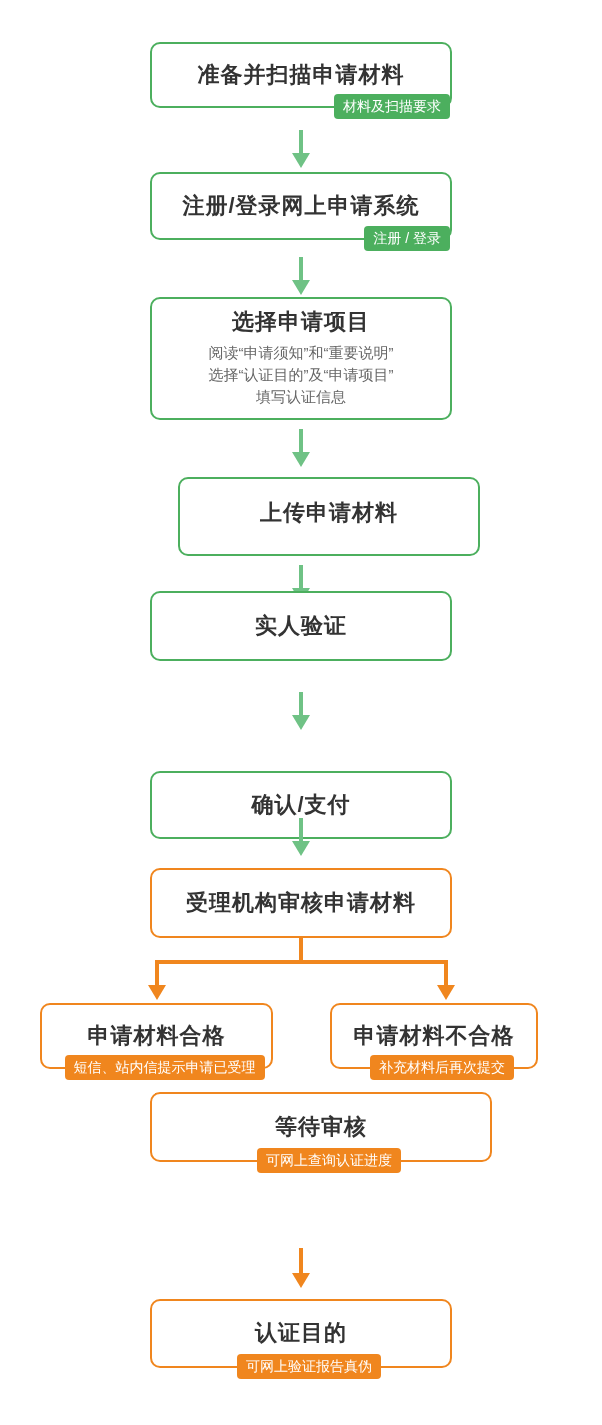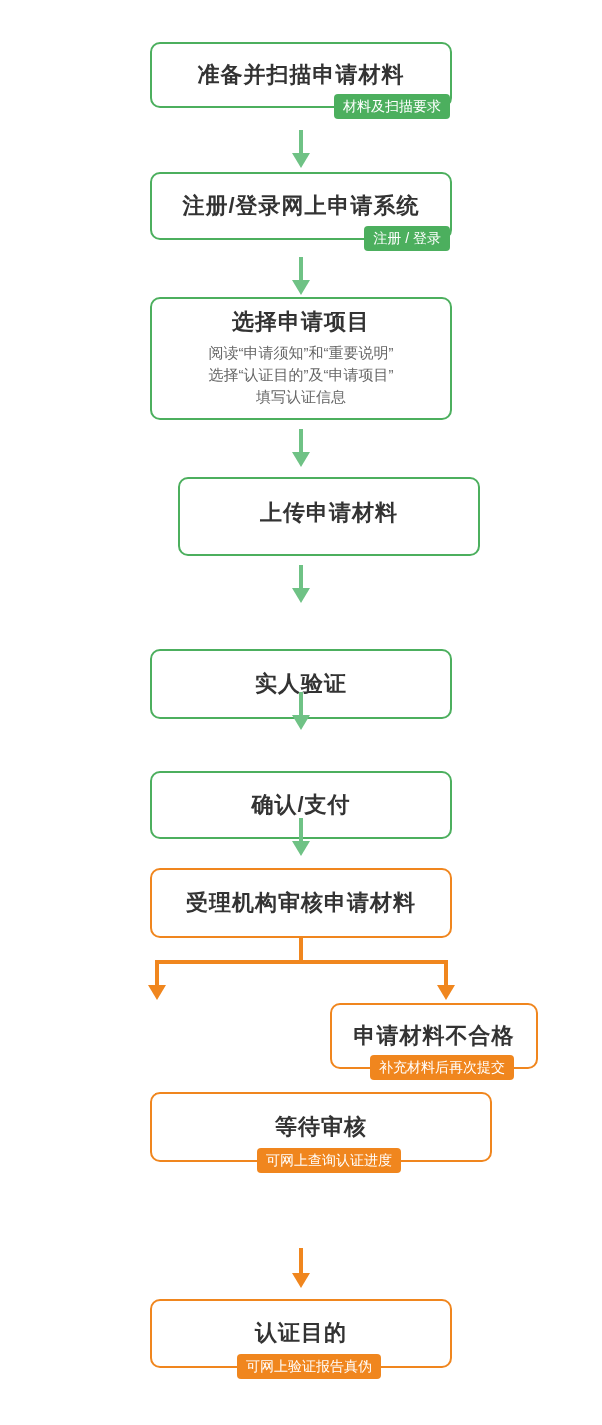--- a/index.html
+++ b/index.html
@@ -84,21 +84,21 @@
   <div class="box" style="left:150px;top:477px;width:302px;height:79px;margin-left:28px;">
     <div class="title">上传申请材料</div>
     <div class="gap"></div>
   </div>
 
   <div class="varrow" style="left:292px;top:565px;height:38px;">
     <div class="shaft"></div>
     <div class="head"></div>
   </div>
 
-  <div class="box" style="left:150px;top:649px;width:302px;height:70px;">
+  <div class="box" style="left:150px;top:591px;width:302px;height:70px;">
     <div class="title">实人验证</div>
   </div>
 
   <div class="varrow" style="left:292px;top:692px;height:38px;">
     <div class="shaft"></div>
     <div class="head"></div>
   </div>
 
   <div class="box" style="left:150px;top:742px;width:302px;height:68px;margin-top:29px;">
     <div class="title">确认/支付</div>
@@ -117,20 +117,24 @@
   <div class="line" style="left:155px;top:960px;width:293px;height:4px;"></div>
   <div class="varrow orange" style="left:148px;top:960px;height:40px;">
     <div class="shaft"></div>
     <div class="head"></div>
   </div>
   <div class="varrow orange" style="left:437px;top:960px;height:40px;">
     <div class="shaft"></div>
     <div class="head"></div>
   </div>
 
+  <div class="box orange" style="left:40px;top:1003px;width:233px;height:66px;">
+    <div class="title">申请材料合格</div>
+    <div class="tag orange bc">短信、站内信提示申请已受理</div>
+  </div>
 
   <div class="box orange" style="left:330px;top:1003px;width:208px;height:66px;">
     <div class="title">申请材料不合格</div>
     <div class="tag orange bc">补充材料后再次提交</div>
   </div>
 
   <div class="line" style="left:155px;top:1093px;width:4px;height:25px;"></div>
   <div class="line" style="left:155px;top:1114px;width:148px;height:4px;"></div>
   <div class="varrow orange" style="left:292px;top:1114px;height:36px;">
     <div class="shaft"></div>

